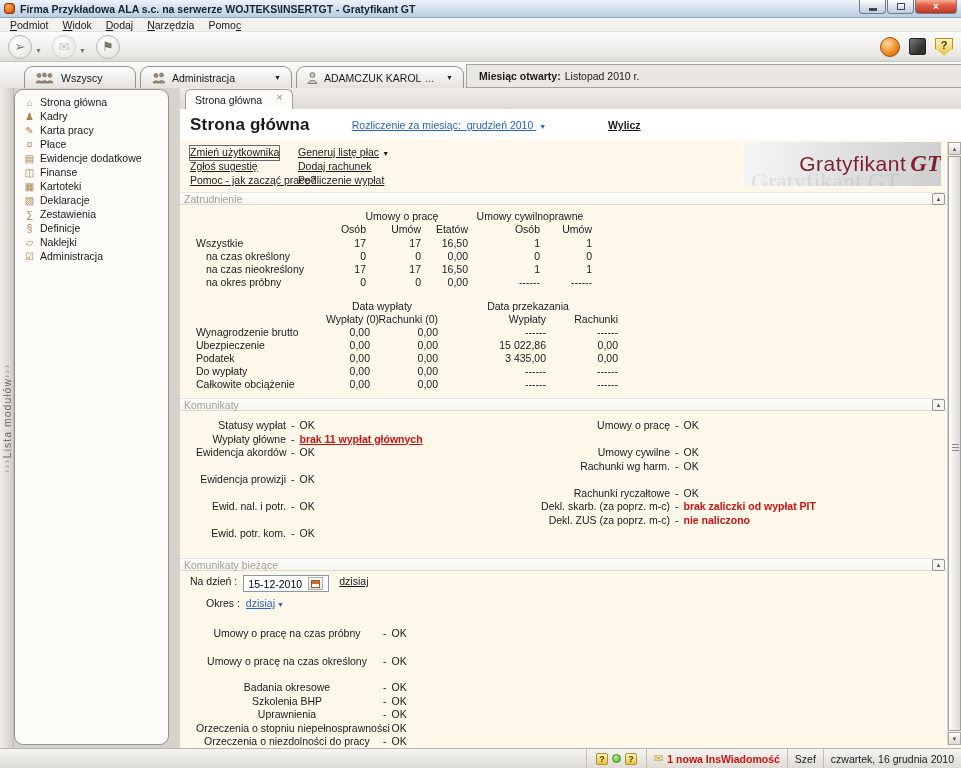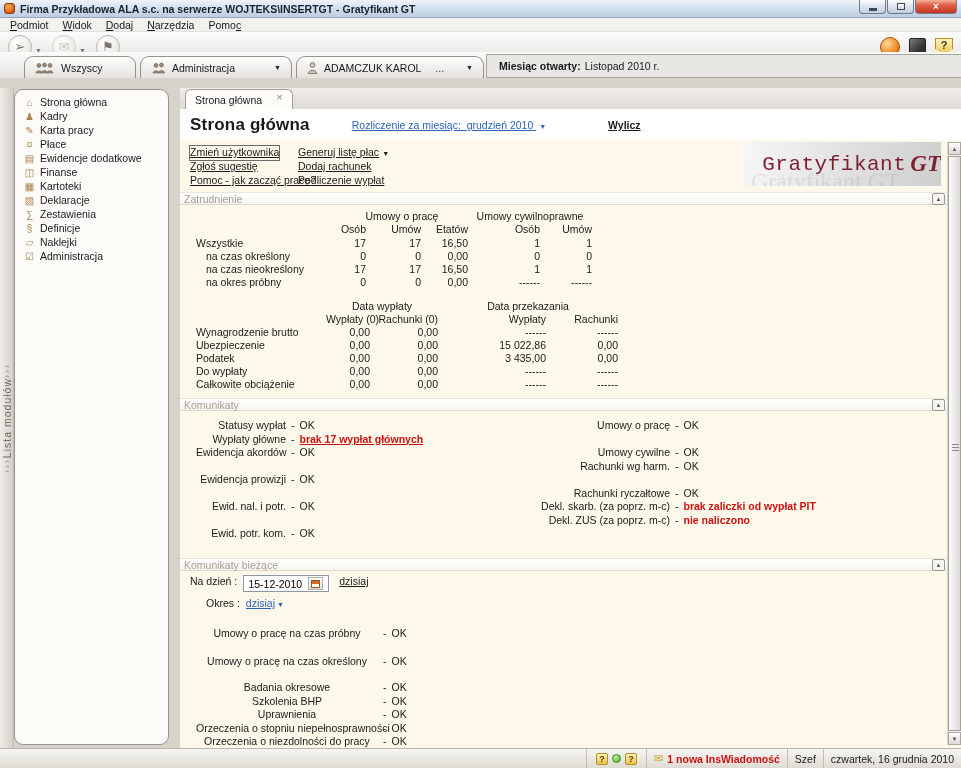--- a/index.html
+++ b/index.html
@@ -38,27 +38,27 @@
   .tdrop { font-size:7px; color:#777; margin:8px 10px 0 1px; cursor:pointer;}
   .tb-right { margin-left:auto; display:flex; align-items:center; gap:9px; }
   .ball { width:20px; height:20px; border-radius:50%;
     background:radial-gradient(circle at 35% 30%, #ffd9a0, #ef8a1e 60%, #b15300); border:1px solid #a05010; cursor:pointer;}
   .cube { width:17px; height:17px; border-radius:2px;
     background:linear-gradient(135deg,#7a7a7a,#303030 70%); border:1px solid #222; cursor:pointer;}
   .shield { width:18px; height:18px; clip-path:polygon(0 0,100% 0,100% 62%,50% 100%,0 62%);
     background:linear-gradient(#fdf4c2,#e8c245); border:1px solid #b59225; display:flex; align-items:flex-start; justify-content:center;
     font-weight:bold; font-size:11px; color:#4a3a00; cursor:pointer;}
   
-  .ctxband { position:absolute; left:0; top:52px; right:0; height:26px;
+  .ctxband { position:absolute; left:0; top:62px; right:0; height:26px;
     background:linear-gradient(#fbfbfa,#e6e4e0); display:flex; align-items:flex-end;text-align:right; }
   .ctab { height:22px; margin:0 2px; border:1px solid #96938d; border-bottom:none; border-radius:9px 9px 0 0;
     background:linear-gradient(#fdfdfc,#e4e2dd); display:flex; align-items:center; padding:0 10px; cursor:pointer; white-space:nowrap;}
   .ctab:first-child { margin-left:24px; width:112px;}
   .ctab.t2 { width:152px;}
-  .ctab.t3 { width:188px;}
+  .ctab.t3 { width:168px;}
   .ctab svg { margin-right:6px; }
   .cdrop { margin-left:auto; font-size:7px; color:#222; padding-left:8px;}
   .cmore { margin-left:auto; color:#444; }
   .monthbar { flex:1; height:24px; border:1px solid #a7a49e; border-right:none; background:#e9e7e3;
     display:flex; align-items:center; padding-left:12px; white-space:nowrap;}
   .monthbar b { font-weight:bold; margin-right:4px; }
   
   .modstrip { position:absolute; left:0; top:88px; width:14px; bottom:20px;
     background:linear-gradient(90deg,#efede8,#d2cfc7); border-right:1px solid #bdbab2;
     display:flex; flex-direction:column; align-items:center; justify-content:center; cursor:pointer; color:#6e6b64;}
@@ -83,21 +83,21 @@
   .wylicz { font-weight:bold; text-decoration:underline; margin-left:62px; cursor:pointer; }
   
   .linksband { height:52px; position:relative; padding:6px 0 0 10px; }
   .lgrid { display:grid; grid-template-columns:108px auto; grid-auto-rows:14px; width:300px; }
   .alink { text-decoration:underline; cursor:pointer; white-space:nowrap; justify-self:start;}
   .alink.focused { outline:1px solid #6b6b6b; }
   .alink .arr { font-size:7px; display:inline-block; margin-left:3px;}
   .logo { position:absolute; right:20px; top:2px; width:198px; height:44px;
     background:linear-gradient(100deg,#f7f7f7,#dddddd 60%,#cfcfcf);
     display:flex; align-items:center; justify-content:flex-end; overflow:hidden;}
-  .logo .nm { font-family:Liberation Mono, monospace; font-size:21px; color:#7e1f30; letter-spacing:.5px;}
+  .logo .nm { font-family:Liberation Sans, sans-serif; font-size:21px; color:#7e1f30; letter-spacing:.5px;}
   .logo .gt { font-family:"Liberation Serif",serif; font-size:23px; font-weight:bold; font-style:italic; color:#7e1f30; margin-left:4px;}
   .logo .wm { position:absolute; left:8px; top:26px; font-family:"Liberation Serif",serif; font-size:24px; color:#8a8a8a; opacity:.18; white-space:nowrap;}
   
   .sechdr { height:13px; background:linear-gradient(#ffffff,#f6f4ee); border-top:1px solid #e9e6de; border-bottom:1px solid #ddd9cf;
     display:flex; align-items:center; padding-left:4px; color:#a5a093; }
   .colbtn { margin-left:auto; margin-right:16px; width:13px; height:12px; border:1px solid #9a978f; background:#f6f5f2;
     display:flex; align-items:center; justify-content:center; font-size:7px; color:#555; cursor:pointer; border-radius:2px;}
   
   .zatwrap { height:91px; padding:5px 0 0 16px; }
   .zgrid { display:grid; grid-template-columns:140px 30px 55px 47px 72px 52px; line-height:13px; white-space:nowrap;}
@@ -457,21 +457,21 @@
           <div class="kr">
             <span class="lbl">Umowy o pracę</span>
             <span class="dash">-</span>
             <span class="val">OK</span>
           </div>
         </div>
       <div class="krow">
           <div class="kl">
             <span class="lbl">Wypłaty główne</span>
             <span class="dash">-</span>
-            <span class="val errlink">brak 17 wypłat głównych</span>
+            <span class="val errlink">brak 11 wypłat głównych</span>
           </div>
           <div class="kr"></div>
         </div>
       <div class="krow">
           <div class="kl">
             <span class="lbl">Ewidencja akordów</span>
             <span class="dash">-</span>
             <span class="val">OK</span>
           </div>
           <div class="kr">

